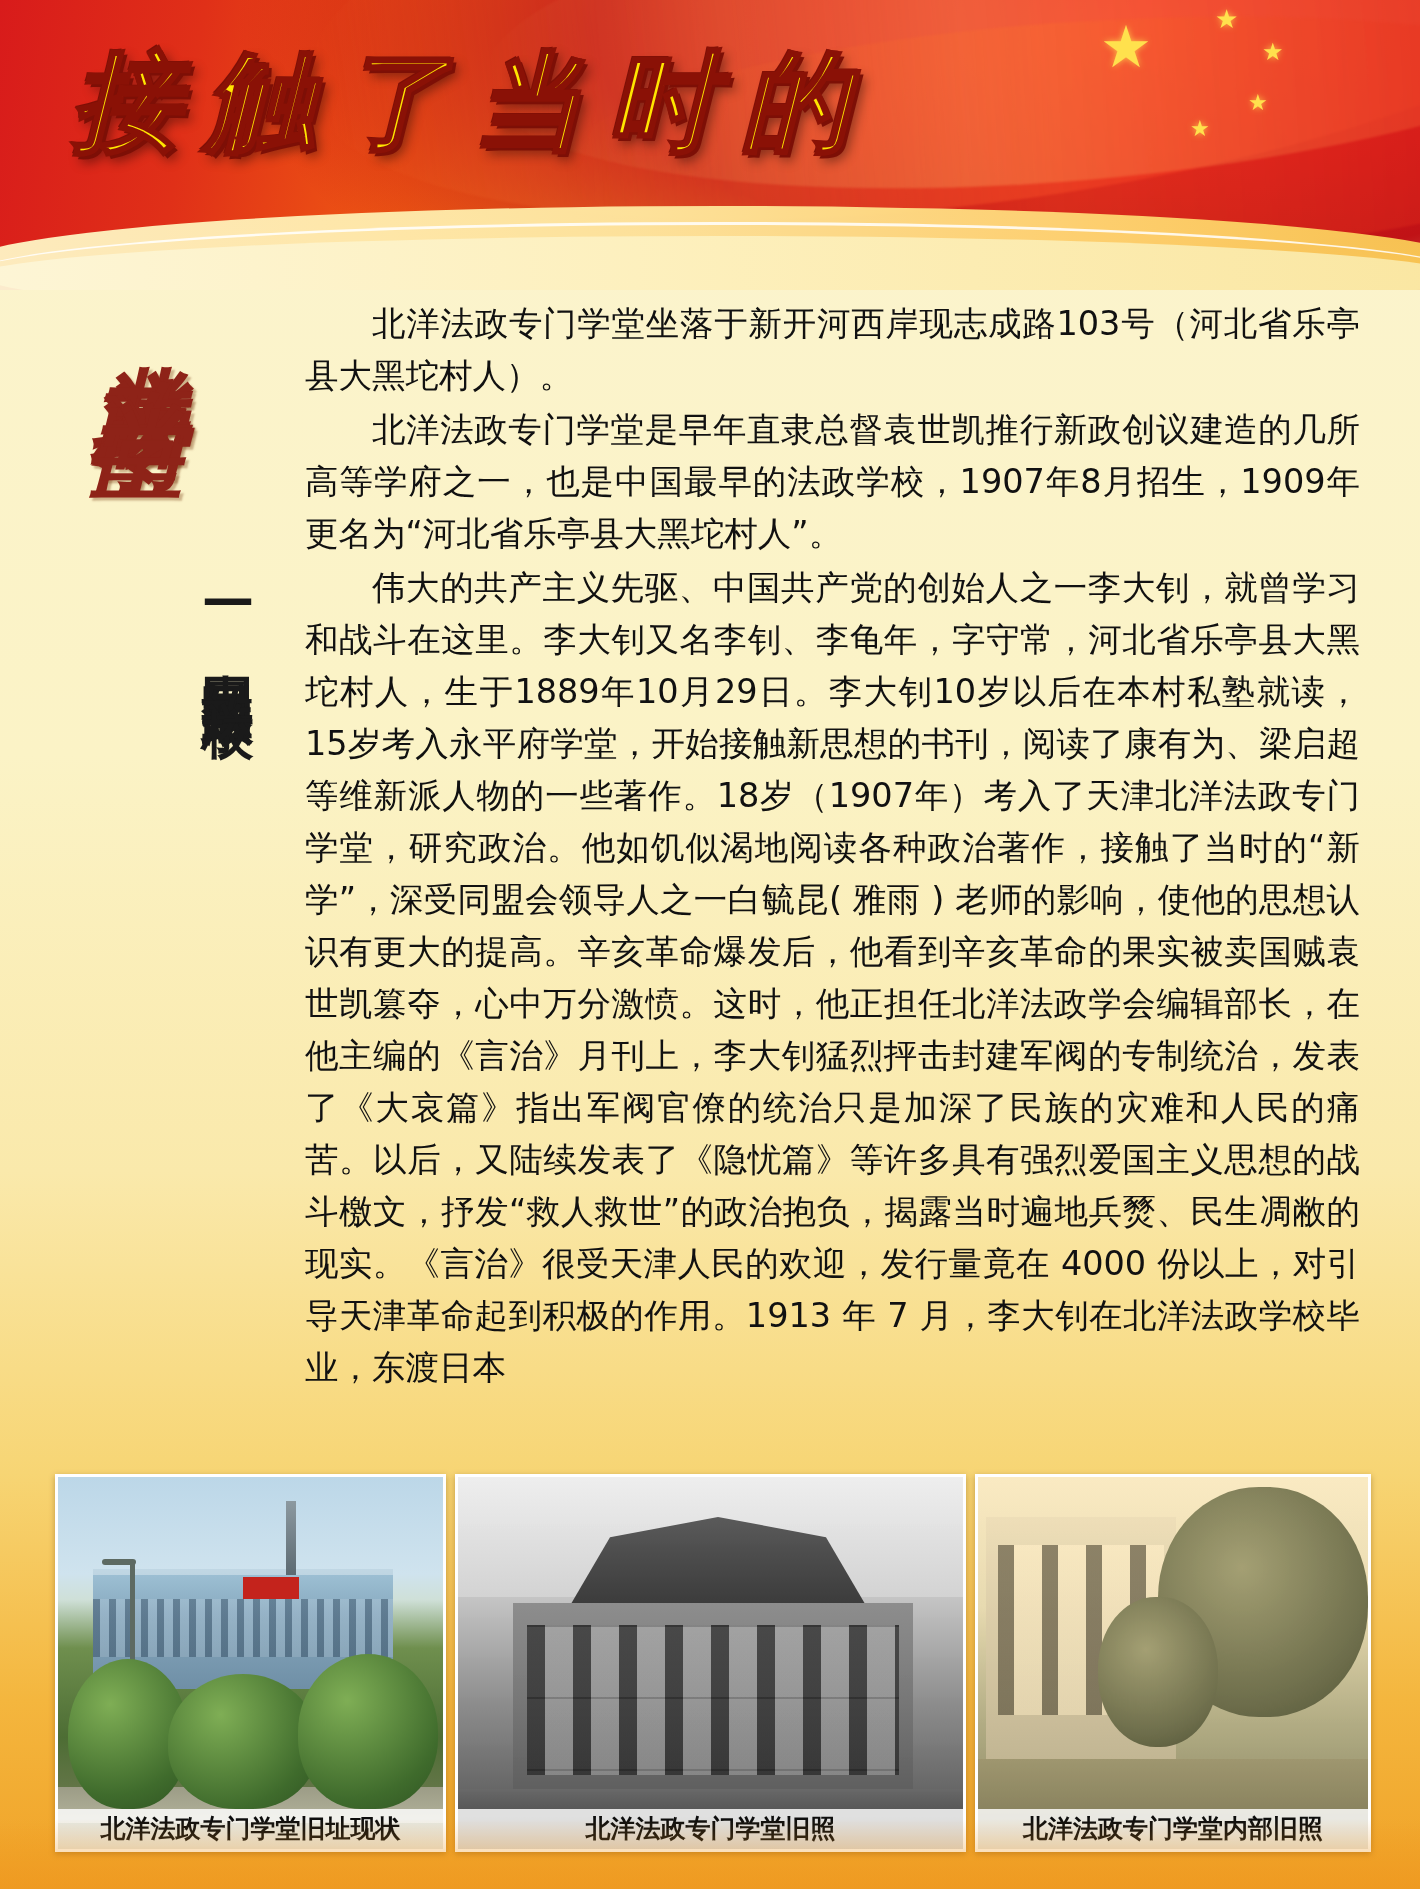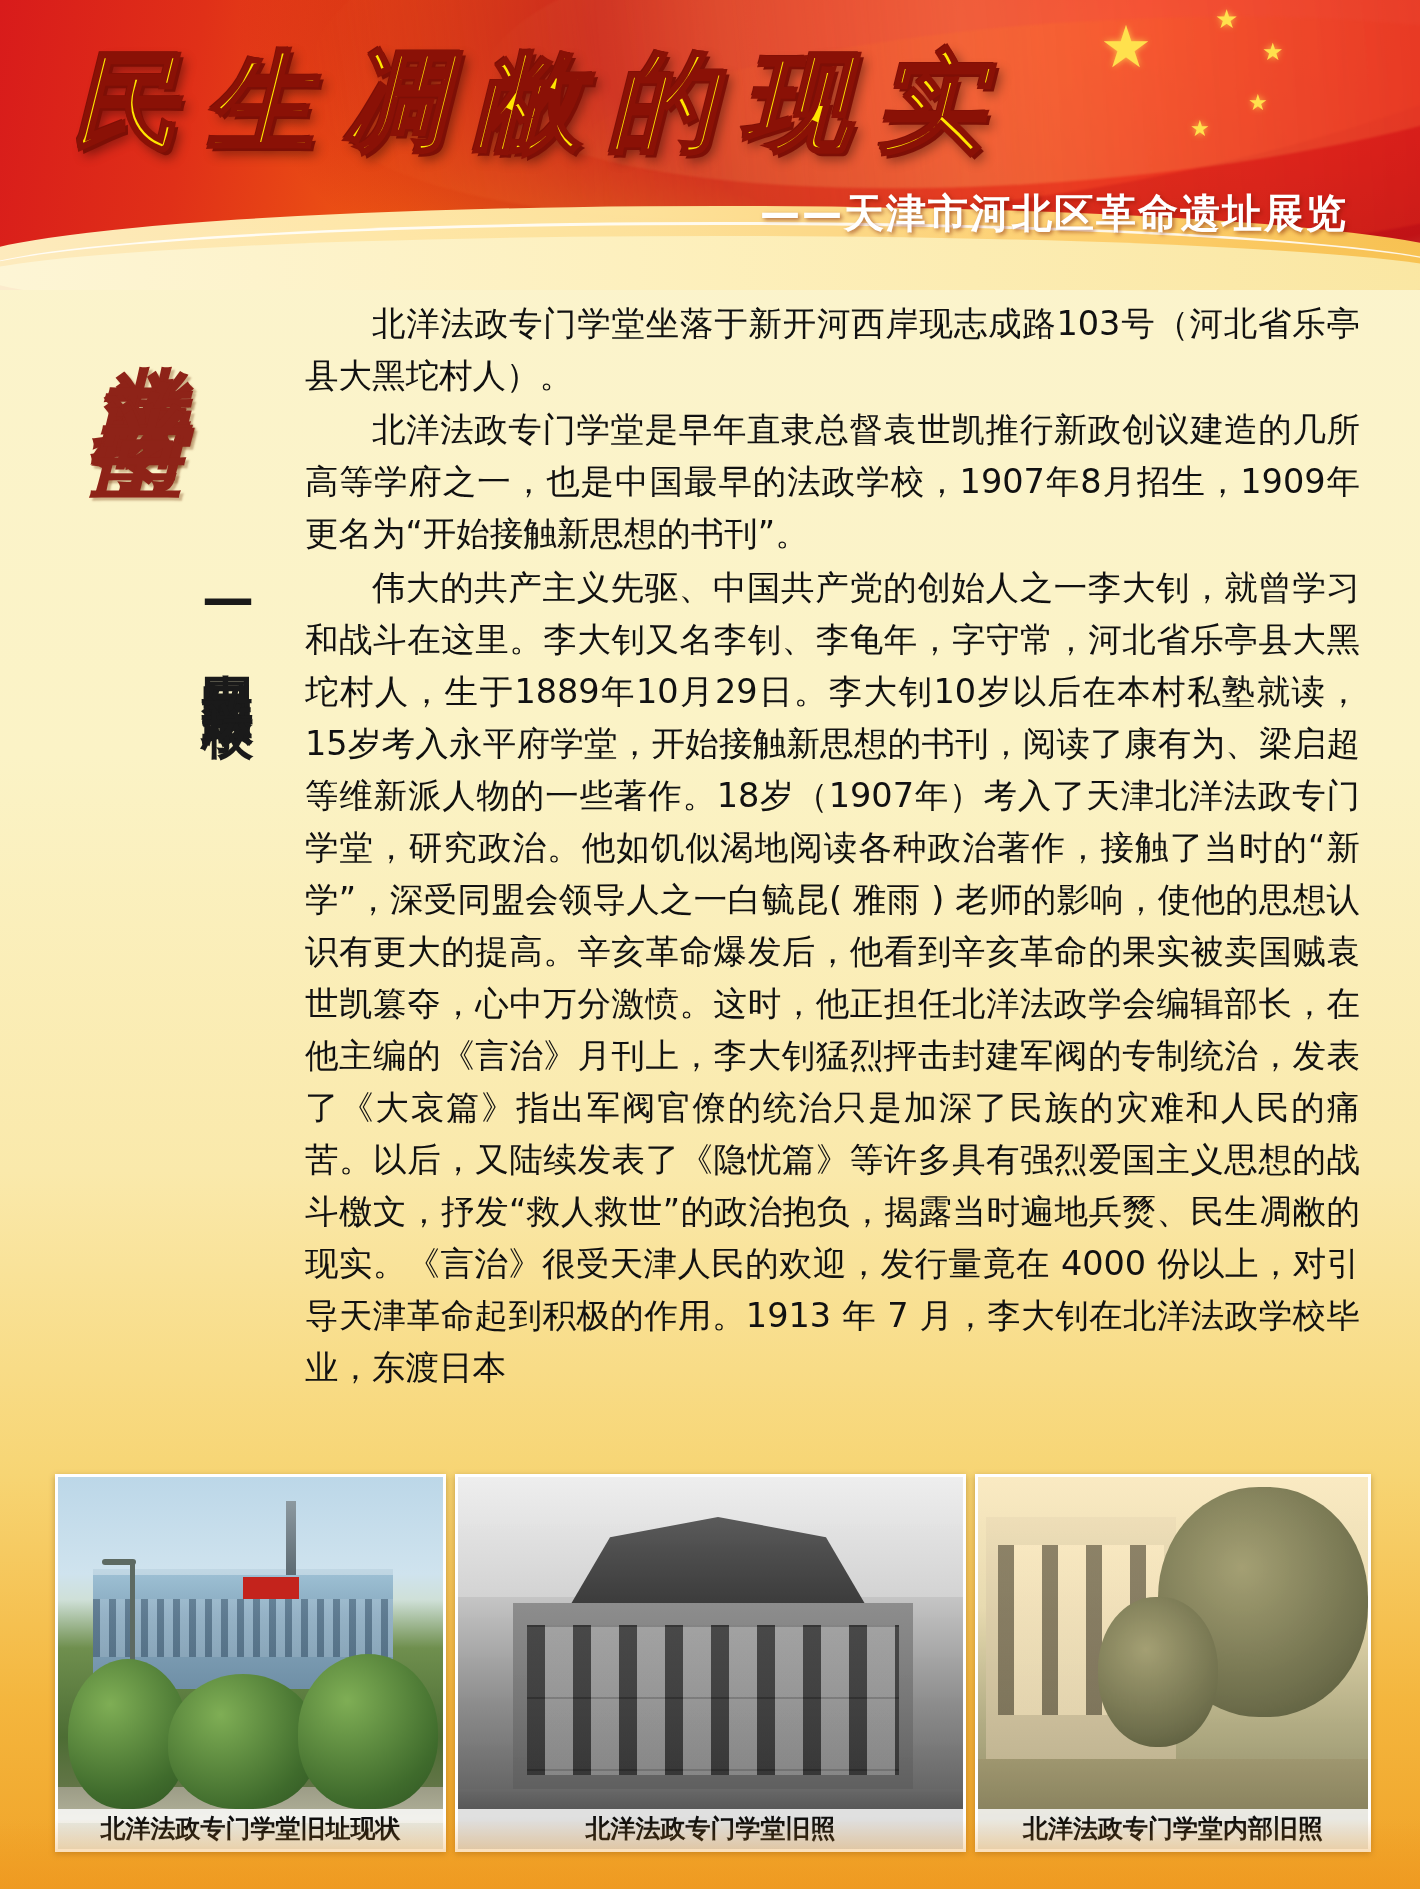--- a/index.html
+++ b/index.html
@@ -339,34 +339,33 @@
     <div class="star big">★</div>
     <div class="star s-a">★</div>
     <div class="star s-b">★</div>
     <div class="star s-c">★</div>
     <div class="star s-d">★</div>
 
     <div class="ribbon r1"></div>
     <div class="ribbon r2"></div>
     <div class="ribbon line"></div>
 
-    <div id="main-title">民生凋敝的现实</div>
-    <div id="sub-title">——天津市河北区革命遗址展览</div>
+    <div id="main-title">接触了当时的</div>
   </div>
 
   <div id="content">
 
     <div id="vertical-title">
       <div id="vtitle-main">北洋法政专门学堂</div>
       <div id="vtitle-sub">—中国最早的法政学校</div>
     </div>
 
     <div id="article">
       <p>北洋法政专门学堂坐落于新开河西岸现志成路103号（河北省乐亭县大黑坨村人）。</p>
-      <p>北洋法政专门学堂是早年直隶总督袁世凯推行新政创议建造的几所高等学府之一，也是中国最早的法政学校，1907年8月招生，1909年更名为“开始接触新思想的书刊”。</p>
+      <p>北洋法政专门学堂是早年直隶总督袁世凯推行新政创议建造的几所高等学府之一，也是中国最早的法政学校，1907年8月招生，1909年更名为“河北省乐亭县大黑坨村人”。</p>
       <p>伟大的共产主义先驱、中国共产党的创始人之一李大钊，就曾学习和战斗在这里。李大钊又名李钊、李龟年，字守常，河北省乐亭县大黑坨村人，生于1889年10月29日。李大钊10岁以后在本村私塾就读，15岁考入永平府学堂，开始接触新思想的书刊，阅读了康有为、梁启超等维新派人物的一些著作。18岁（1907年）考入了天津北洋法政专门学堂，研究政治。他如饥似渴地阅读各种政治著作，接触了当时的“新学”，深受同盟会领导人之一白毓昆( 雅雨 ) 老师的影响，使他的思想认识有更大的提高。辛亥革命爆发后，他看到辛亥革命的果实被卖国贼袁世凯篡夺，心中万分激愤。这时，他正担任北洋法政学会编辑部长，在他主编的《言治》月刊上，李大钊猛烈抨击封建军阀的专制统治，发表了《大哀篇》指出军阀官僚的统治只是加深了民族的灾难和人民的痛苦。以后，又陆续发表了《隐忧篇》等许多具有强烈爱国主义思想的战斗檄文，抒发“救人救世”的政治抱负，揭露当时遍地兵燹、民生凋敝的现实。《言治》很受天津人民的欢迎，发行量竟在 4000 份以上，对引导天津革命起到积极的作用。1913 年 7 月，李大钊在北洋法政学校毕业，东渡日本</p>
     </div>
   </div>
 
   <div id="photos">
 
     <div class="photo" id="photo-1">
       <div class="img-modern">
         <div class="road"></div>
         <div class="bldg"></div>

